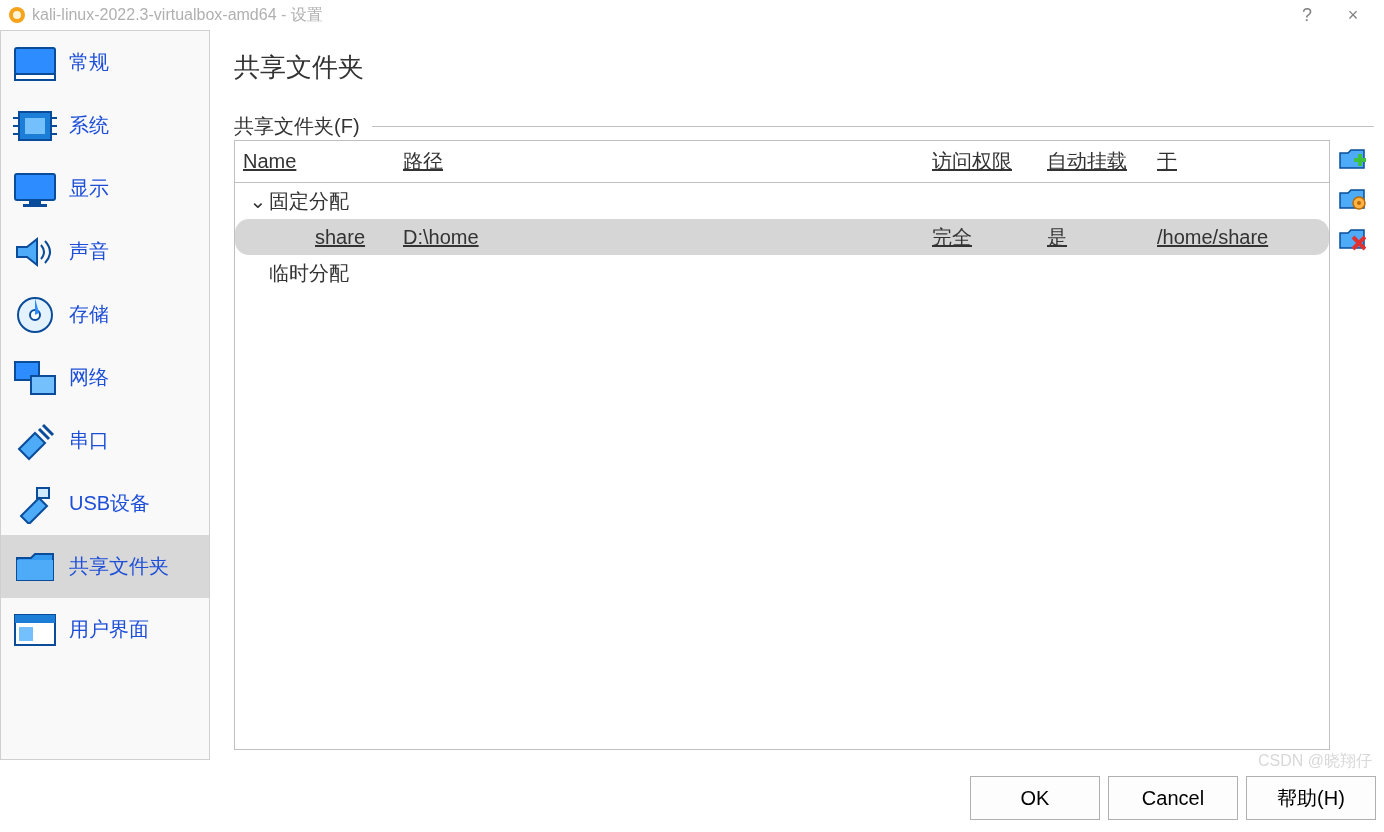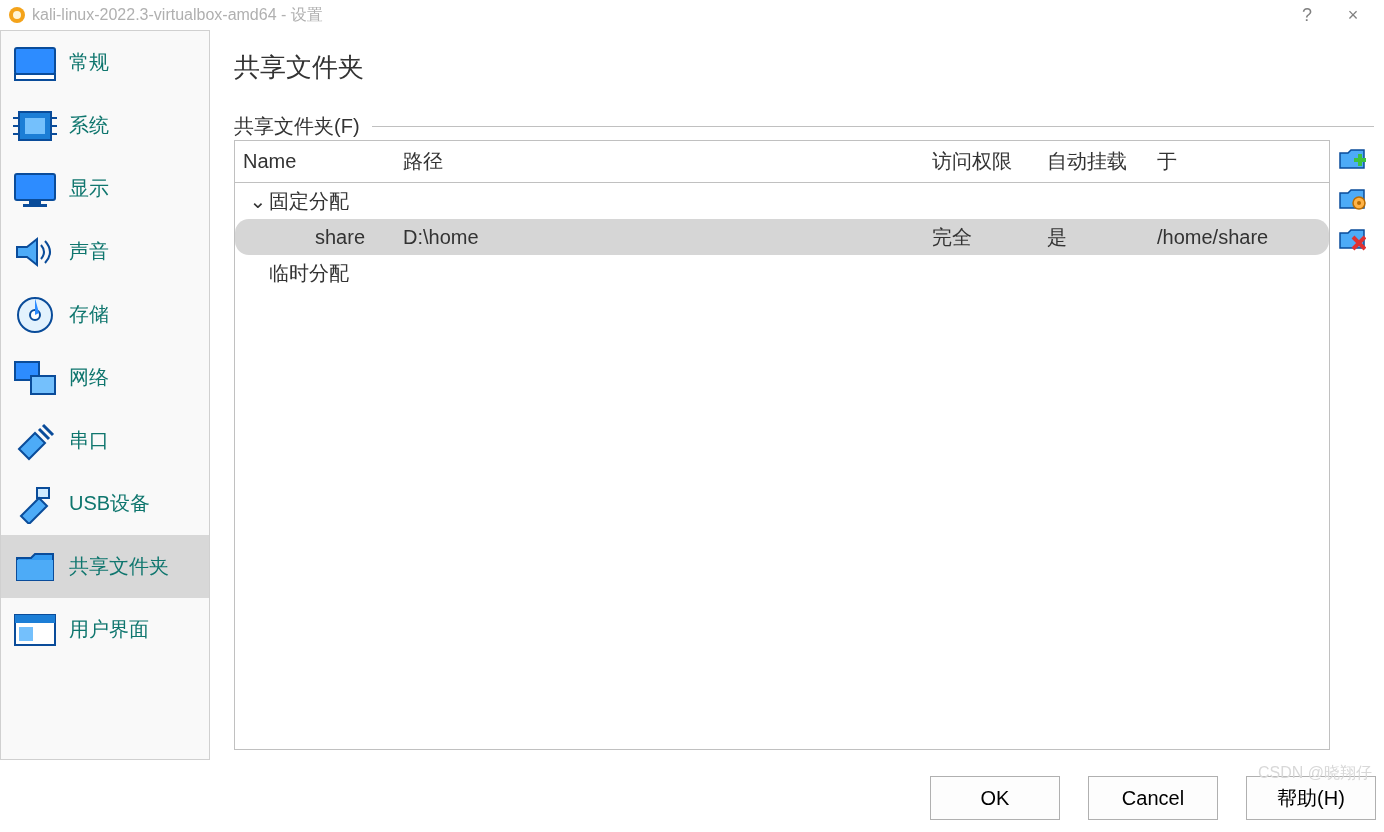--- a/index.html
+++ b/index.html
@@ -6,44 +6,44 @@
 body { font-family: "Microsoft YaHei", "Segoe UI", sans-serif; font-size: 18px; color: #333; background: #fff; width: 1384px; height: 832px; overflow: hidden; position: relative; }
 .titlebar { height: 30px; display: flex; align-items: center; padding: 0 8px; color: #b0b0b0; font-size: 16px; }
 .titlebar-icon { width: 18px; height: 18px; margin-right: 6px; }
 .titlebar-text { flex: 1; }
 .titlebar-btn { width: 46px; text-align: center; color: #808080; font-size: 18px; cursor: pointer; }
 .window-body { display: flex; height: 730px; }
 .sidebar { width: 210px; background: #f9f9f9; border: 1px solid #d0d0d0; overflow-y: auto; }
 .sidebar-item { display: flex; align-items: center; height: 63px; padding: 0 10px; cursor: pointer; }
 .sidebar-item.selected { background: #d8d8d8; }
 .sidebar-item .icon-wrap { width: 48px; height: 48px; margin-right: 10px; display: flex; align-items: center; justify-content: center; }
-.sidebar-item .label { font-size: 20px; color: #0f766e; }
+.sidebar-item .label { font-size: 20px; color: #1d4ed8; }
 .content { flex: 1; padding: 20px 10px 10px 24px; display: flex; flex-direction: column; }
 .page-title { font-size: 26px; font-weight: normal; margin-bottom: 28px; color: #333; }
 .section-header { display: flex; align-items: center; }
 .section-header .label { font-size: 20px; color: #333; margin-right: 12px; white-space: nowrap; }
 .section-header .rule { flex: 1; height: 1px; background: #c0c0c0; }
 .table-area { flex: 1; display: flex; }
 .table-wrap { flex: 1; border: 1px solid #c0c0c0; background: #fff; font-size: 20px; }
 .table-header { display: flex; height: 42px; align-items: center; border-bottom: 1px solid #c0c0c0; }
-.th, .td { padding: 4px 8px; }
+.th, .td { padding: 4px 8px; text-decoration: underline; }
 .col-name   { width: 160px; }
 .col-path   { flex: 1; }
 .col-access { width: 115px; }
 .col-mount  { width: 110px; }
 .col-at     { width: 180px; }
 .tree-row { display: flex; align-items: center; height: 36px; padding-left: 10px; }
 .tree-row.group { padding-left: 12px; }
 .tree-row.data { padding-left: 0; background: #d6d6d6; border-radius: 14px; }
 .toggle { width: 22px; text-align: center; cursor: pointer; }
 .table-tools { width: 44px; display: flex; flex-direction: column; align-items: center; padding-top: 4px; gap: 10px; }
 .tool-btn { width: 30px; height: 30px; cursor: pointer; display:flex; align-items:center; justify-content:center; }
-.button-row { display: flex; justify-content: flex-end; gap: 28px; padding: 16px 8px 8px 8px; }
+.button-row { display: flex; justify-content: flex-end; gap: 8px; padding: 16px 8px 8px 8px; }
 .btn { min-width: 130px; height: 44px; border: 1px solid #b0b0b0; background: #fdfdfd; font-size: 20px; cursor: pointer; font-family: inherit; }
-.watermark { position: absolute; right: 12px; bottom: 48px; color: #d8d8d8; font-size: 16px; pointer-events: none; }
+.watermark { position: absolute; right: 12px; bottom: 60px; color: #d8d8d8; font-size: 16px; pointer-events: none; }
 </style>
 </head>
 <body>
 
 <div class="titlebar">
   <span class="titlebar-icon">
     <svg viewBox="0 0 18 18">
         <circle cx="9" cy="9" r="8" fill="#f4a31a"></circle>
         <circle cx="9" cy="9" r="4" fill="#fff4d6"></circle>
       </svg>

